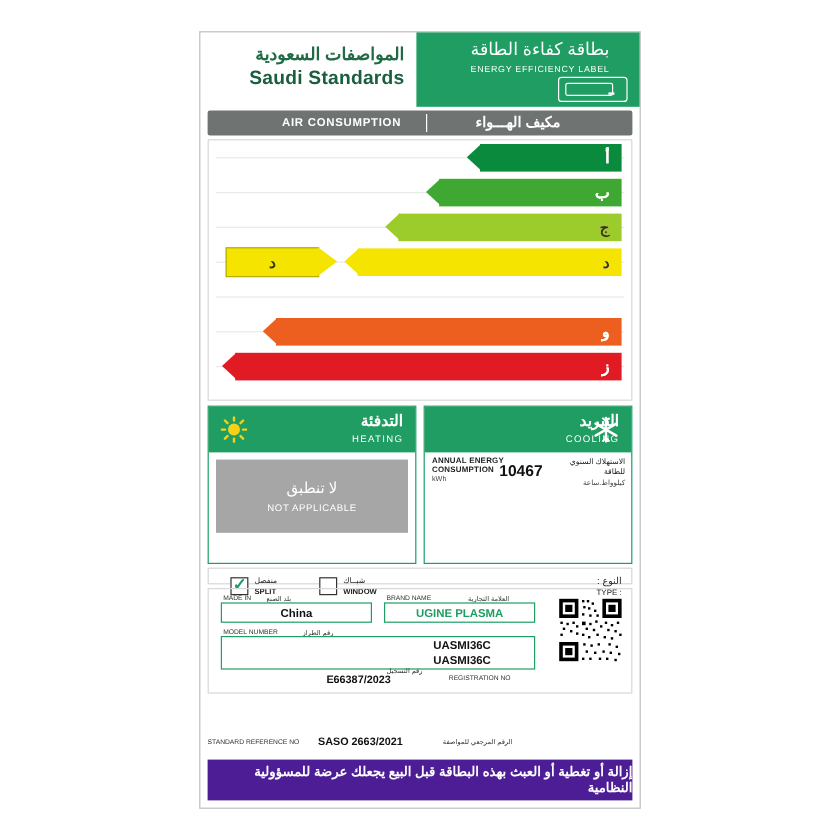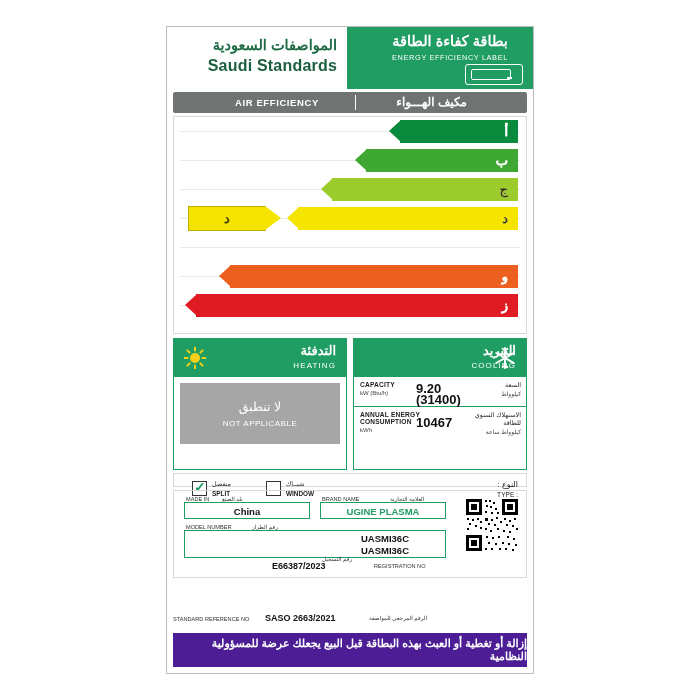--- a/index.html
+++ b/index.html
@@ -12,21 +12,21 @@
     position:absolute;left:166px;top:26px;width:368px;height:648px;
     border:1px solid #bdbdbd;background:#fff;box-sizing:border-box;
   }
   
   .header{position:relative;height:62px;}
   .hdr-green{
     position:absolute;right:0;top:0;width:186px;height:62px;background:#1f9d62;
   }
   .hdr-title-ar{
     position:absolute;right:8px;top:6px;width:150px;text-align:center;
-    color:#fff;font-size:14.5px;font-weight:bold;direction:rtl;
+    color:#fff;font-size:14.5px;font-weight:normal;direction:rtl;
   }
   .hdr-title-en{
     position:absolute;right:8px;top:26px;width:150px;text-align:center;
     color:#fff;font-size:7.4px;letter-spacing:.6px;
   }
   .ac-box{
     position:absolute;right:10px;top:37px;width:56px;height:19px;
     border:1.4px solid #fff;border-radius:3px;
   }
   .ac-box:before{
@@ -150,21 +150,21 @@
     </div>
 
     <div class="hdr-green">
       <div class="hdr-title-ar">بطاقة كفاءة الطاقة</div>
       <div class="hdr-title-en">ENERGY EFFICIENCY LABEL</div>
       <div class="ac-box"></div>
     </div>
   </div>
 
   <div class="ac-strip">
-    <div class="en">AIR EFFICIENCY</div>
+    <div class="en">AIR CONSUMPTION</div>
     <div class="sep"></div>
     <div class="ar">مكيف الهـــواء</div>
   </div>
 
   <div class="grades">
     <div class="grow">
       <div class="gline"></div>
       <div class="arrow" id="ar0" style="width: 118px; background: rgb(10, 138, 60); color: rgb(10, 138, 60); text-shadow: rgb(255, 255, 255) 0px 0px 0px;">
           <span style="color: rgb(255, 255, 255);">أ</span>
         </div>
@@ -247,31 +247,20 @@
             <g stroke="#ffffff" stroke-width="1.6" stroke-linecap="round">
               <line x1="11" y1="4" x2="8.5" y2="1.6"></line>
                 <line x1="11" y1="4" x2="13.5" y2="1.6"></line>
               <line x1="11" y1="18" x2="8.5" y2="20.4"></line>
                 <line x1="11" y1="18" x2="13.5" y2="20.4"></line>
             </g>
           </svg>
         </div>
       </div>
 
-      <div class="crow">
-        <div class="c-en">CAPACITY</div>
-        <div class="c-en2">
-          <span>kW</span>
-          <span>(Btu/h)</span>
-        </div>
-        <div class="c-val">9.20</div>
-        <div class="c-val2" style="top:15px">(31400)</div>
-        <div class="c-ar">السعة</div>
-        <div class="c-ar2">كيلوواط</div>
-      </div>
 
 
       <div class="crow last">
         <div class="c-en">ANNUAL ENERGY</div>
         <div class="c-en" style="top:11px">CONSUMPTION</div>
         <div class="c-en2" style="top:20px">kWh</div>
         <div class="c-val" style="top:8px">10467</div>
         <div class="c-ar">الاستهلاك السنوي</div>
         <div class="c-ar" style="top:12px">للطاقة</div>
         <div class="c-ar2" style="top:21px">كيلوواط.ساعة</div>

